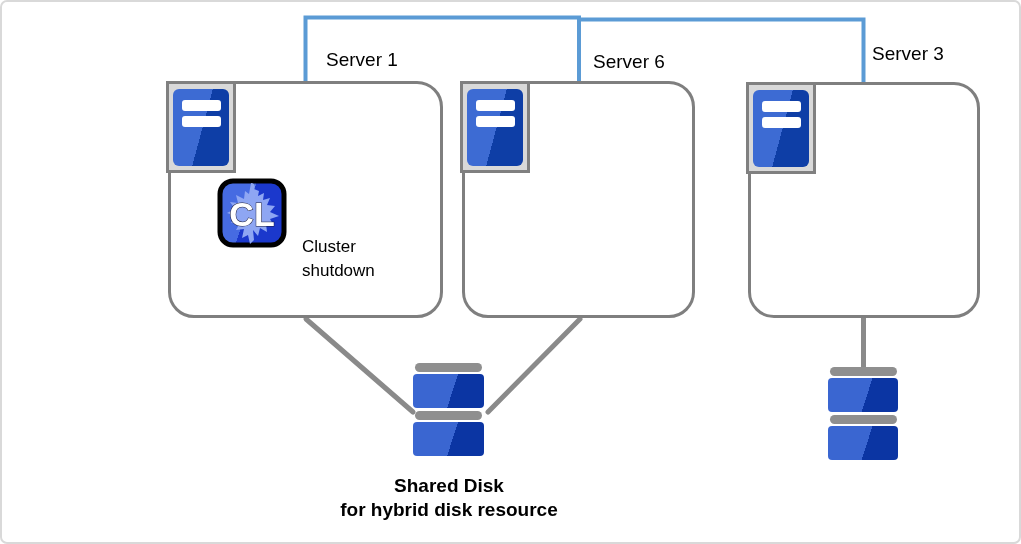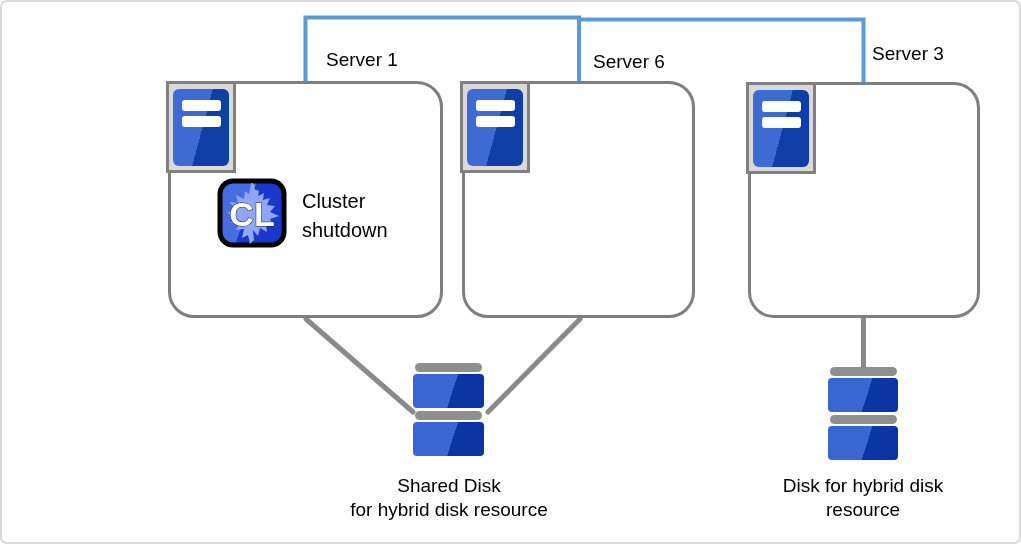--- a/index.html
+++ b/index.html
@@ -35,38 +35,38 @@
   .tower .bar {
     position:absolute; left:9px; width:39px; height:11px; background:#ffffff;
     border-radius:3px;
   }
   .tower .bar.b1 { top:11px; }
   .tower .bar.b2 { top:27px; }
 
   svg.clbadge { position:absolute; }
 
   .cluster-label {
-    position:absolute; font-size:20px; line-height:29px; white-space:pre-line;
+    position:absolute; font-size:17px; line-height:24px; white-space:pre-line;margin-top:48px;
   }
 
   .disk {
     position:absolute; display:flex; flex-direction:column; align-items:center;
   }
   .disk .cap {
     width:67px; height:9px; background:#8f8f8f; border-radius:4.5px;
   }
   .disk .plate {
     width:100%; height:34px; margin:2px 0 3px 0; border-radius:4px;
     background:linear-gradient(108deg,#3a66d1 0 55%,#0b35a3 55% 100%);
   }
   .disk .plate:last-child { margin-bottom:0; }
 
   .disk-label {
     position:absolute; width:260px; font-size:19px; line-height:24px;
-    text-align:center; white-space:pre-line;
+    text-align:center; white-space:pre-line;font-weight:bold;
   }
 </style>
 </head>
 <body>
 
 <div class="canvas">
 
   <div class="frame"></div>
 
   <svg class="wires" width="1021" height="544" viewBox="0 0 1021 544">
@@ -132,16 +132,14 @@
   <div class="disk" style="left:828px;top:367px;width:70px">
     <div class="cap"></div>
     <div class="plate"></div>
     <div class="cap"></div>
     <div class="plate"></div>
   </div>
 
   <div class="disk-label" style="left:319px;top:474px">Shared Disk
 for hybrid disk resource</div>
 
-  <div class="disk-label" style="left:733px;top:474px">Disk for hybrid disk
-resource</div>
 
 </div>
 
 </body></html>

